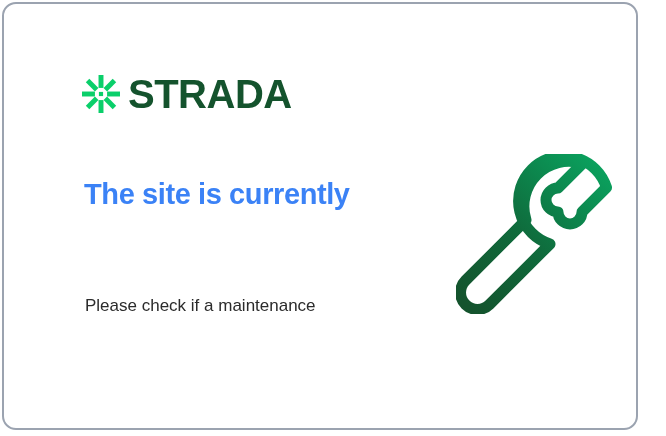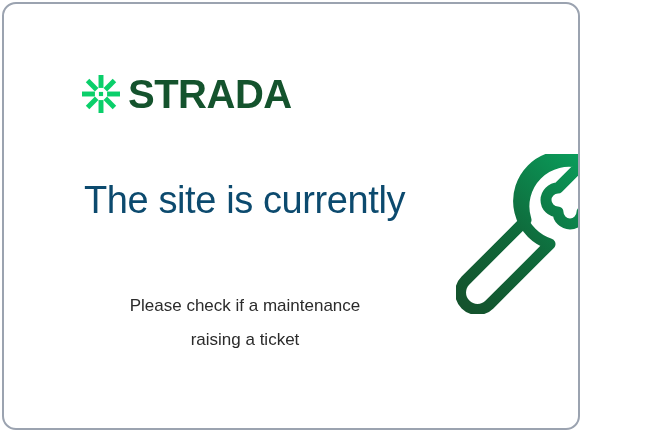--- a/index.html
+++ b/index.html
@@ -11,21 +11,21 @@
     height: 436px;
     background: #ffffff;
     font-family: "Liberation Sans", sans-serif;
     overflow: hidden;
   }
 
   .page-card {
     position: absolute;
     left: 2px;
     top: 2px;
-    width: 578px;
+    width: 636px;
     height: 428px;
     background: #ffffff;
     border: 2px solid #9ba3b0;
     border-radius: 14px;
     box-sizing: border-box;
     overflow: hidden;
   }
 
   
   .brand {
@@ -50,41 +50,40 @@
     color: #14532d;
     white-space: nowrap;
   }
 
   
   .headline {
     position: absolute;
     left: 80px;
     top: 152px;
     width: 330px;
-    font-size: 38px;
+    font-size: 29px;
     line-height: 38px;
-    font-weight: normal;
-    color: #0c4a6e;
+    font-weight: bold;
+    color: #3b82f6;
     letter-spacing: -0.4px;
   }
   .headline-line {
     display: block;
   }
 
   
   .body-copy {
     position: absolute;
     left: 81px;
     top: 268px;
     width: 320px;
     font-size: 17px;
     line-height: 34px;
     color: #2b2b2b;
     font-weight: normal;
-    text-align: center;
   }
   .body-line {
     display: block;
   }
 
   
   .wrench-illustration {
     position: absolute;
     left: 452px;
     top: 150px;
@@ -123,21 +122,20 @@
     </span>
     <span class="brand-wordmark">STRADA</span>
   </div>
 
   <h1 class="headline">
     <span class="headline-line">The site is currently</span>
   </h1>
 
   <p class="body-copy">
     <span class="body-line">Please check if a maintenance</span>
-    <span class="body-line">raising a ticket</span>
   </p>
 
   <div class="wrench-illustration">
     <svg viewBox="0 0 160 160" xmlns="http://www.w3.org/2000/svg" aria-hidden="true">
       <defs>
         <linearGradient id="wrenchGradient" x1="10" y1="150" x2="150" y2="10" gradientUnits="userSpaceOnUse">
           <stop offset="0" stop-color="#14532D"></stop>
           <stop offset="0.45" stop-color="#0F6B3C"></stop>
           <stop offset="1" stop-color="#0AA35F"></stop>
         </linearGradient>

